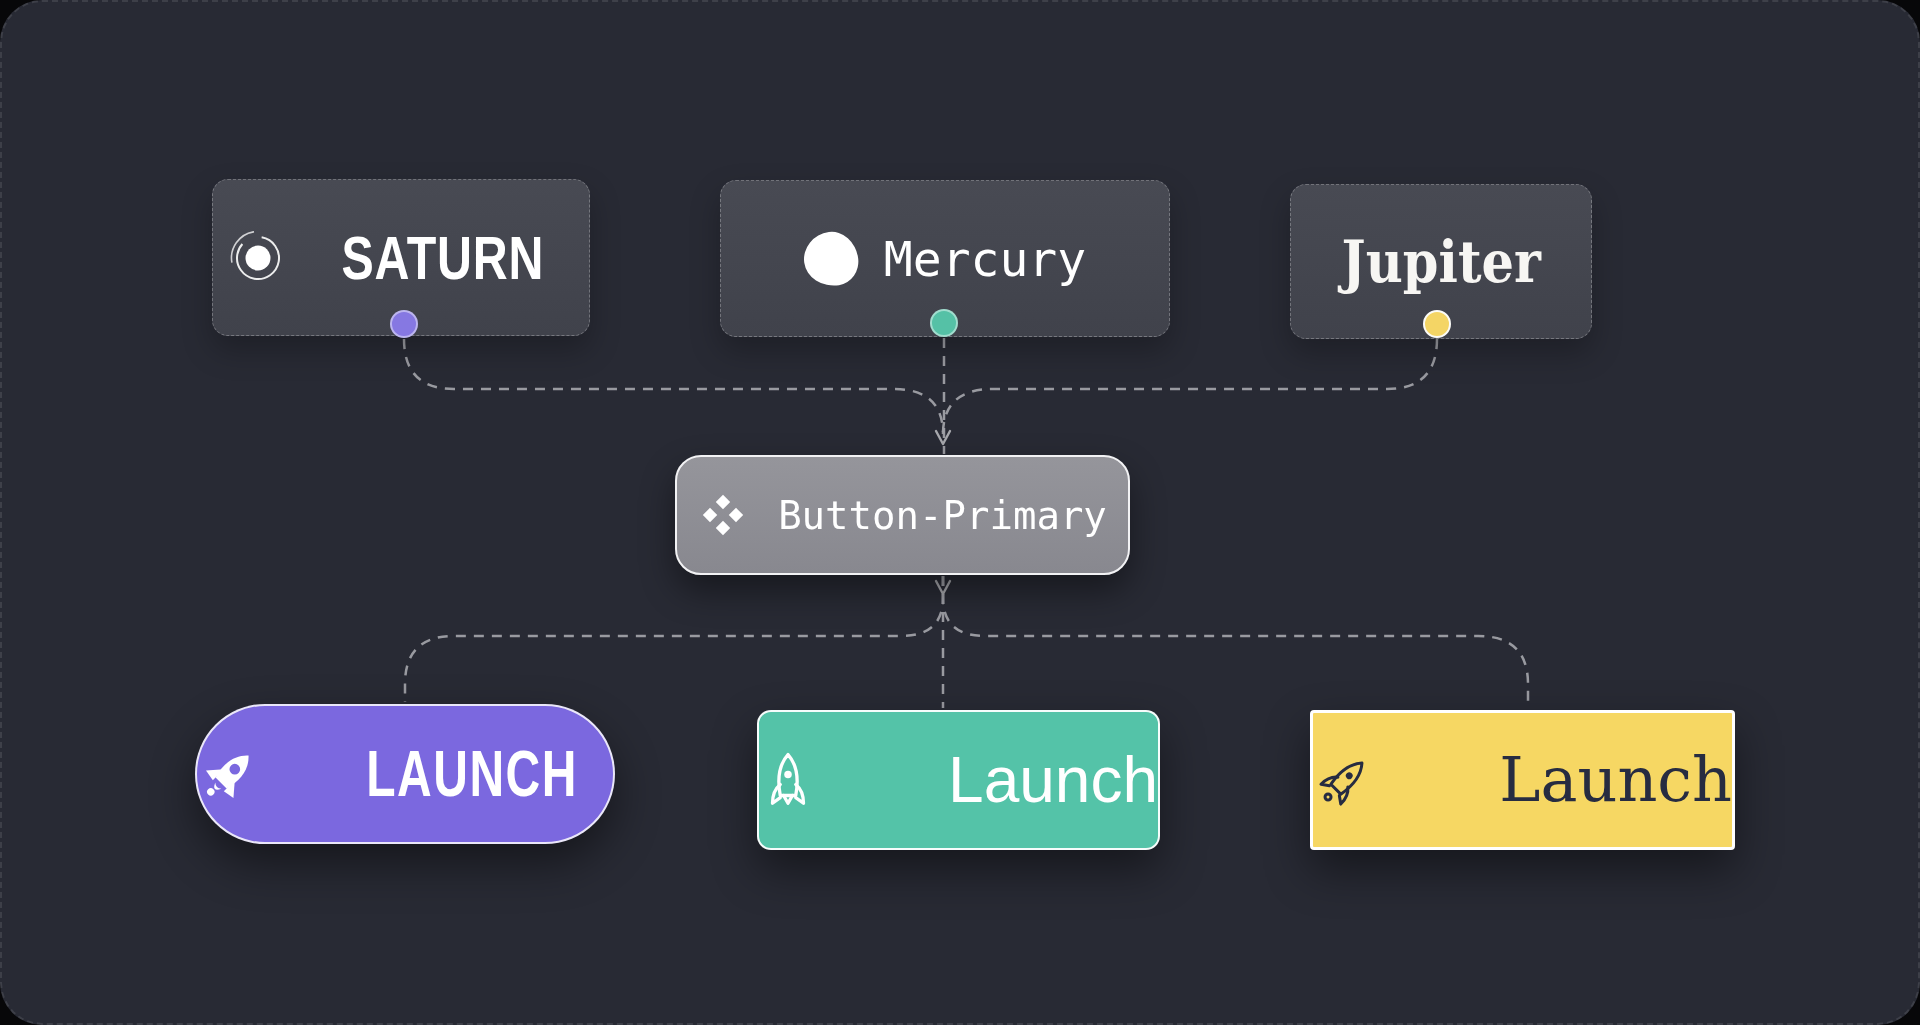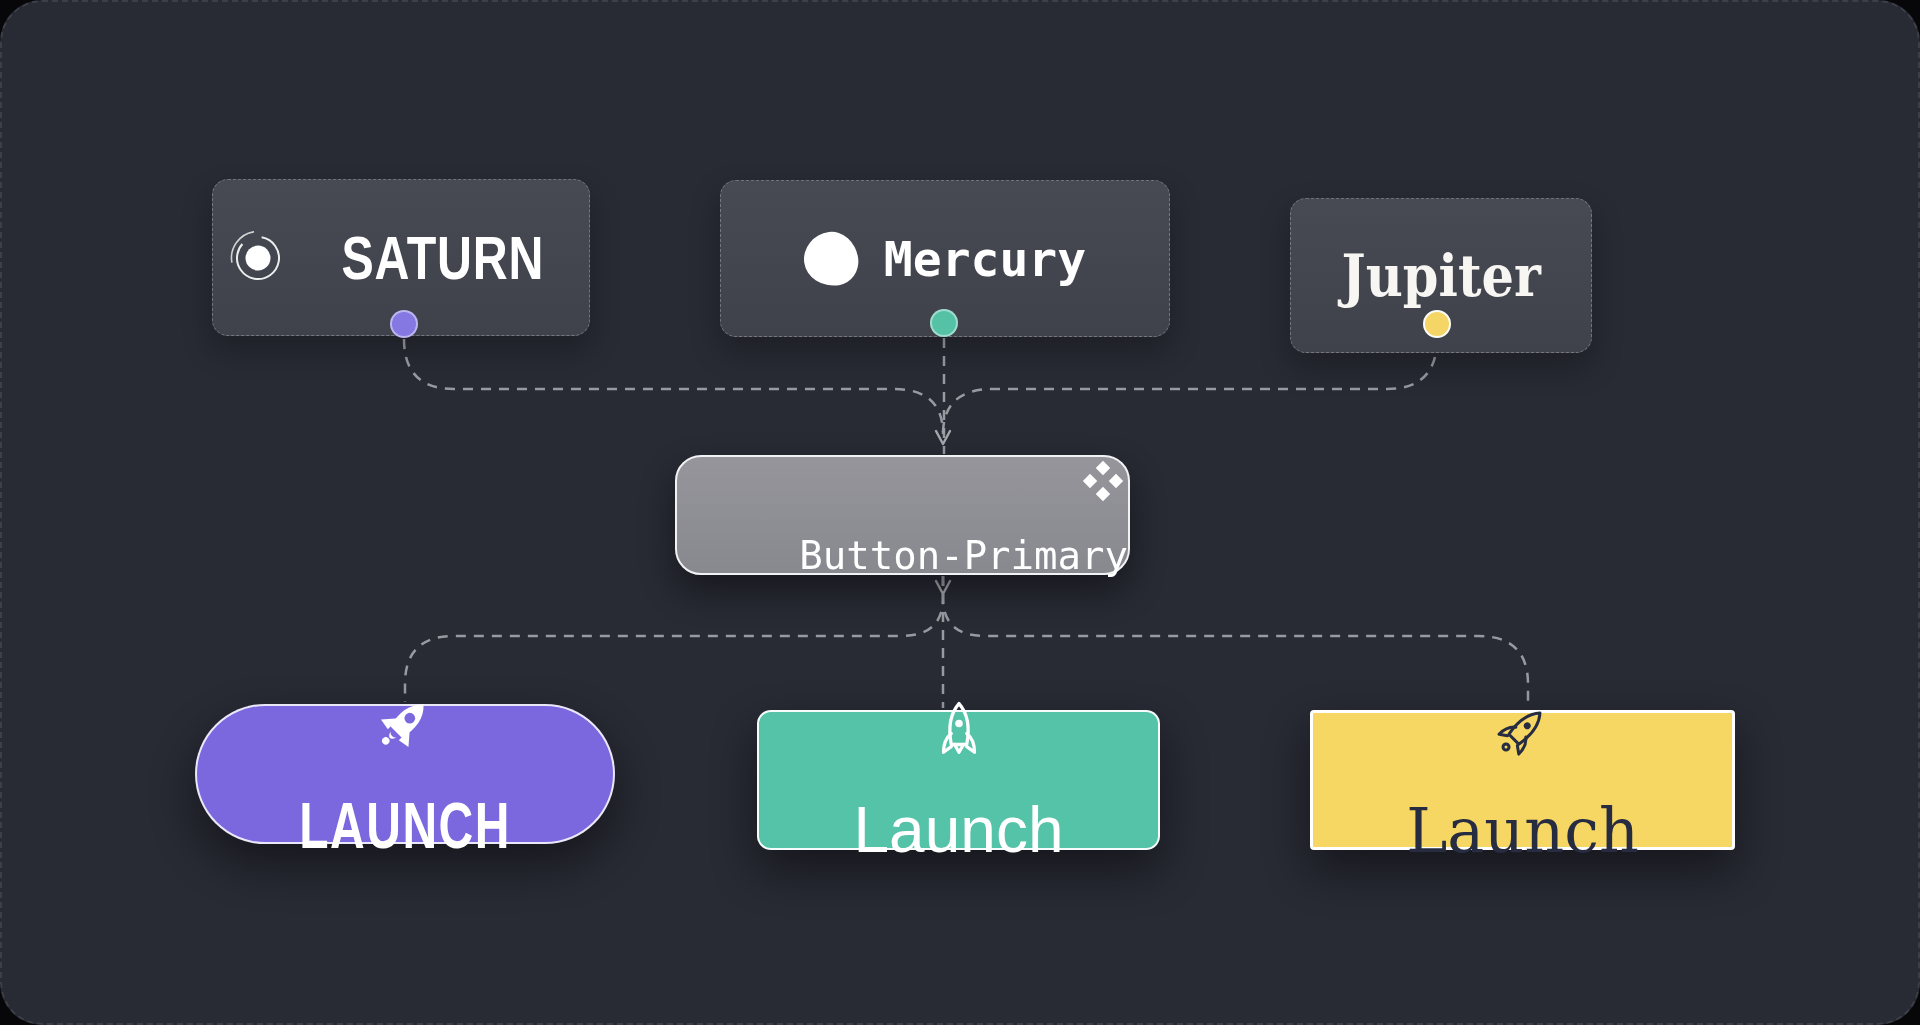--- a/index.html
+++ b/index.html
@@ -10,45 +10,45 @@
   #wires{position:absolute;left:0;top:0;width:1920px;height:1025px;pointer-events:none;}
   .wire{fill:none;stroke:#9fa0a6;stroke-width:2.5;stroke-dasharray:10 8;opacity:.95;}
   .chev{fill:none;stroke:#a7a8ad;stroke-width:2.4;stroke-linecap:round;stroke-linejoin:round;}
   
   .theme-card{position:absolute;display:flex;align-items:center;justify-content:center;gap:26px;
       background:linear-gradient(180deg,#484a53,#40424b);
       border:1.5px dashed rgba(255,255,255,0.26);border-radius:16px;box-sizing:border-box;
       box-shadow:0 14px 30px rgba(0,0,0,0.25);}
   #card-saturn{left:210px;top:177px;width:378px;height:157px;}
   #card-mercury{left:718px;top:178px;width:450px;height:157px;}
-  #card-jupiter{left:1288px;top:196px;width:302px;height:155px;}
+  #card-jupiter{left:1288px;top:182px;width:302px;height:155px;}
   .saturn-label{display:inline-block;color:#fff;font-family:"Liberation Sans",sans-serif;
       font-weight:800;font-size:62px;line-height:1;letter-spacing:1px;transform:scaleX(0.78);}
-  .mercury-label{color:#fff;font-family:"DejaVu Sans Mono",monospace;font-weight:700;
+  .mercury-label{color:#fff;font-family:"DejaVu Sans Mono",monospace;font-weight:400;
       font-size:48px;line-height:1;}
   .jupiter-label{display:inline-block;color:#f7f6f3;font-family:"DejaVu Serif",serif;
       font-weight:700;font-size:58px;line-height:1;transform:scaleX(0.88);}
   .blob{width:54px;height:54px;background:#ffffff;border-radius:53% 47% 42% 58%/50% 55% 45% 50%;
       transform:rotate(-8deg);}
   
   .port{position:absolute;width:28px;height:28px;border-radius:50%;box-sizing:border-box;z-index:4;}
   #port-saturn{left:388px;top:308px;background:#8678e2;border:2px solid rgba(255,255,255,0.45);}
   #port-mercury{left:928px;top:307px;background:#55c1a6;border:2px solid rgba(255,255,255,0.45);}
   #port-jupiter{left:1421px;top:308px;background:#f4d565;border:2.5px solid #fbfbf7;}
   
   #component-node{position:absolute;left:673px;top:453px;width:455px;height:120px;
-      display:flex;align-items:flex-end;justify-content:center;gap:30px;
+      display:flex;align-items:center;justify-content:center;gap:30px;
       background:linear-gradient(180deg,#95959b,#88888f);
       border:2.5px solid #f2f2f4;border-radius:26px;box-sizing:border-box;
-      box-shadow:0 16px 34px rgba(0,0,0,0.42);flex-direction:column;}
+      box-shadow:0 16px 34px rgba(0,0,0,0.42);}
   .component-label{color:#ffffff;font-family:"DejaVu Sans Mono",monospace;font-weight:400;
       font-size:39px;line-height:1;}
   
-  .launch-btn{position:absolute;display:flex;align-items:center;justify-content:center;gap:38px;
-      box-sizing:border-box;cursor:pointer;box-shadow:0 20px 45px rgba(0,0,0,0.45);flex-direction:column;}
+  .launch-btn{position:absolute;display:flex;align-items:center;justify-content:space-between;gap:38px;
+      box-sizing:border-box;cursor:pointer;box-shadow:0 20px 45px rgba(0,0,0,0.45);}
   #launch-saturn{left:193px;top:702px;width:420px;height:140px;background:#7b68df;
       border:2.5px solid rgba(240,238,250,0.95);border-radius:70px;}
   #launch-mercury{left:755px;top:708px;width:403px;height:140px;background:#54c3a8;
       border:2.5px solid rgba(255,255,255,0.95);border-radius:14px;}
   #launch-jupiter{left:1308px;top:708px;width:425px;height:140px;background:#f6d763;
       border:3px solid #ffffff;border-radius:4px;}
   .launch-saturn-label{display:inline-block;color:#fff;font-family:"Liberation Sans",sans-serif;
       font-weight:800;font-size:64px;line-height:1;letter-spacing:2px;transform:scaleX(0.75);}
   .launch-mercury-label{color:#fff;font-family:"Liberation Sans",sans-serif;font-weight:400;
       font-size:64px;line-height:1;}

